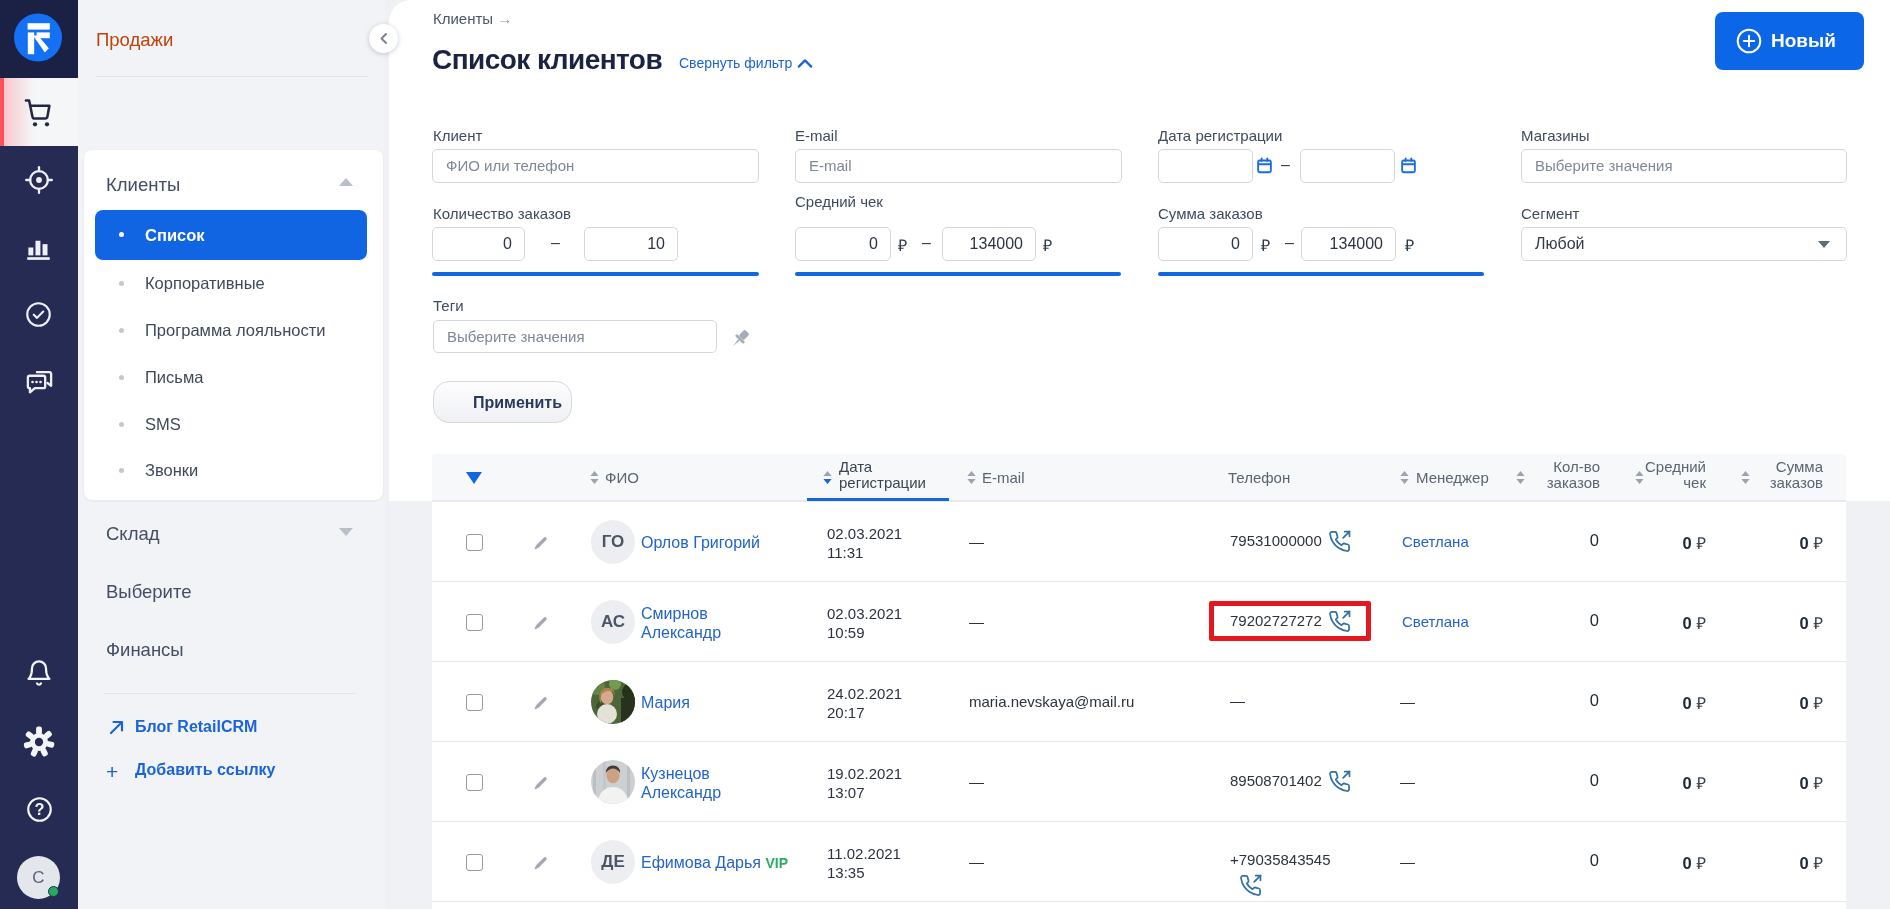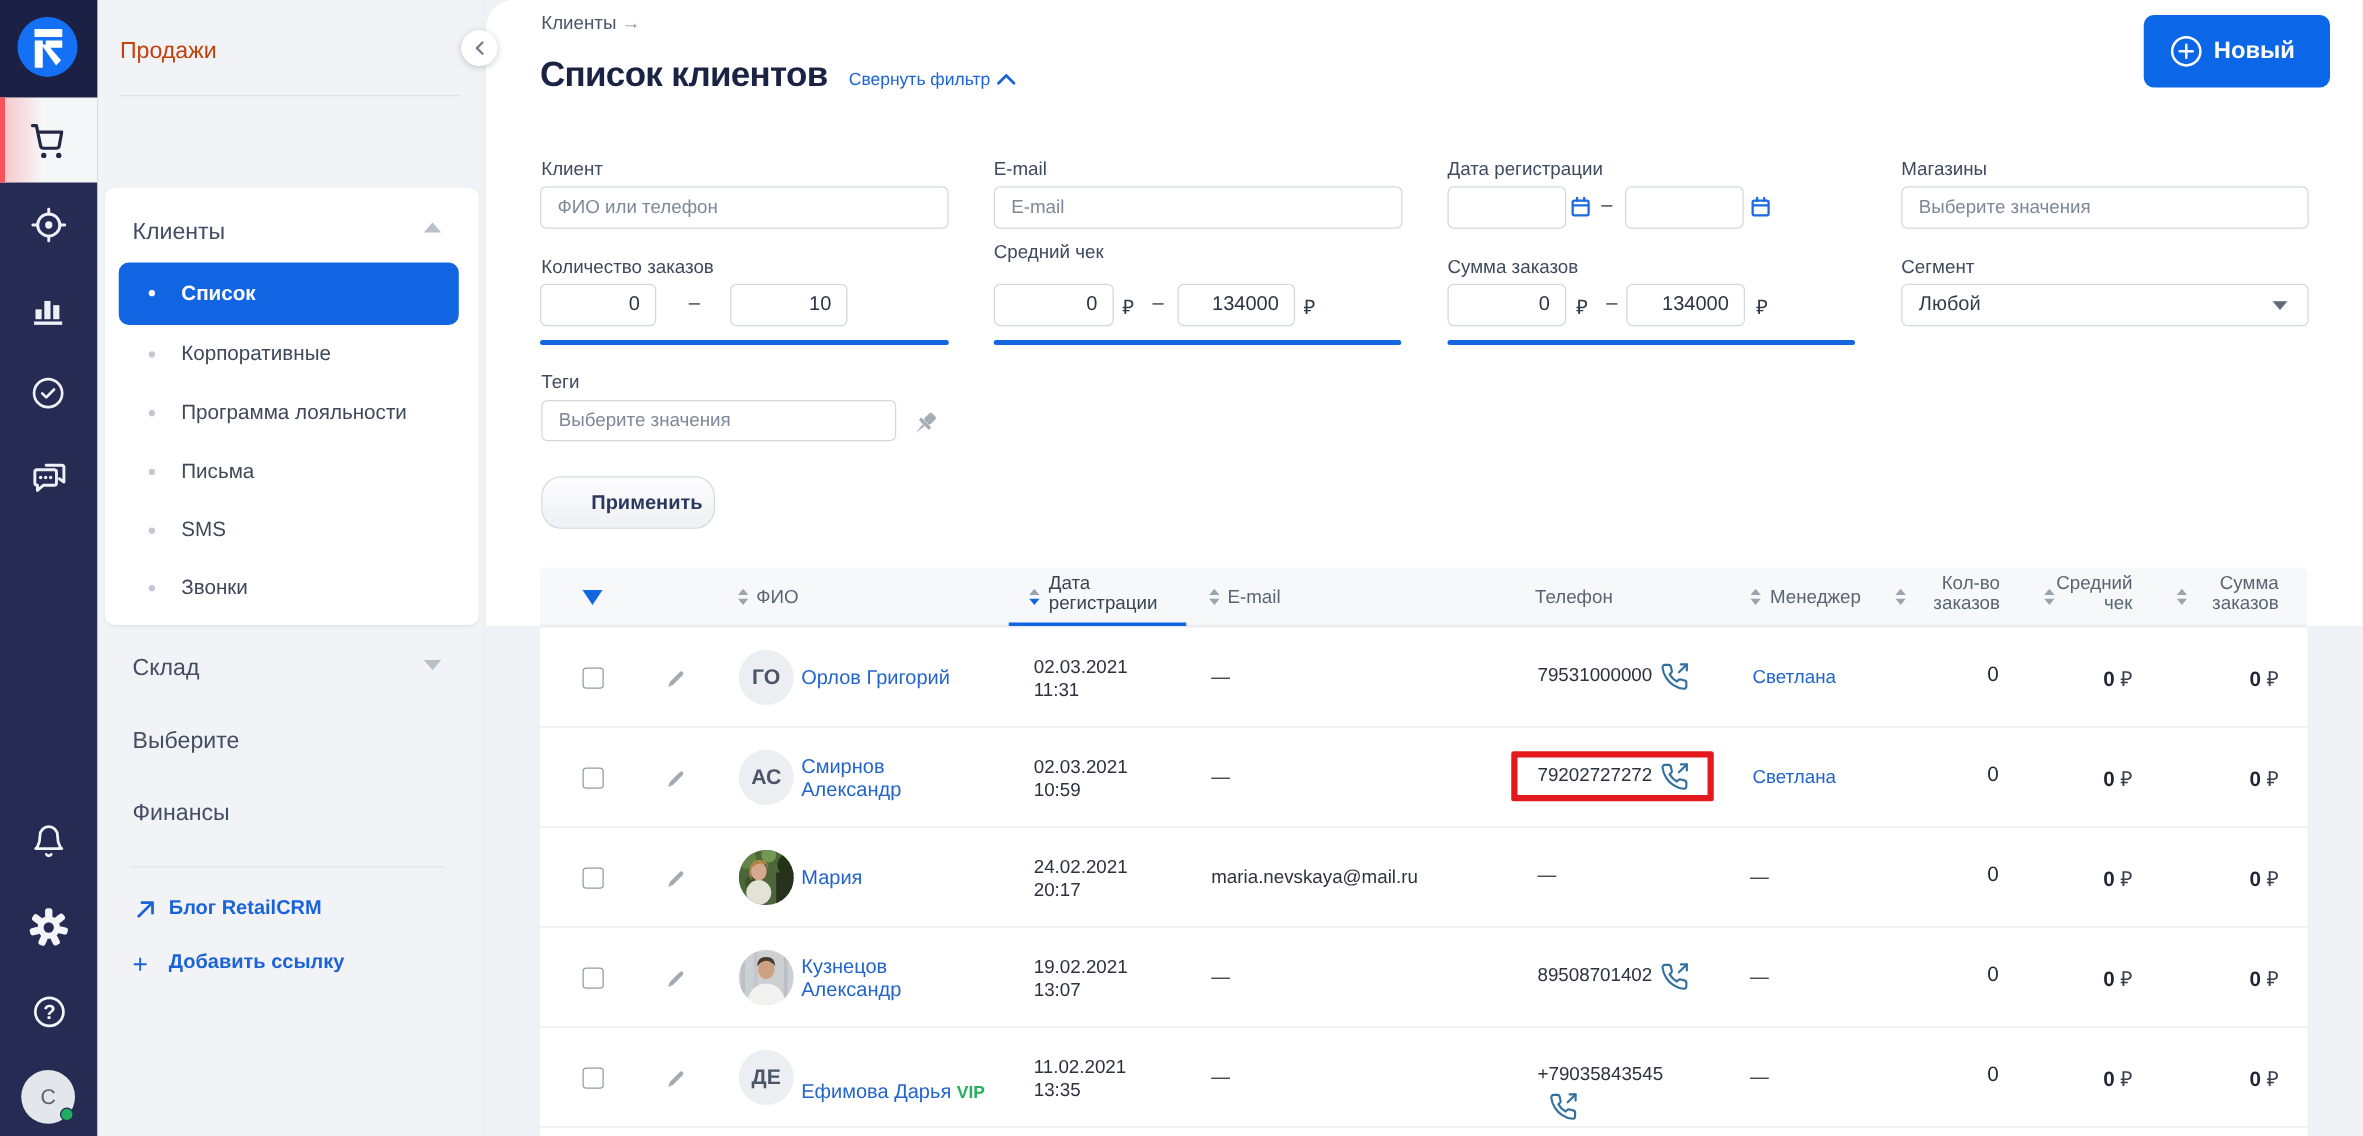--- a/index.html
+++ b/index.html
@@ -401,21 +401,21 @@
   <div class="c2" style="top:29px;"><span class="bold0">0</span> <span style="color:#39414d;">₽</span></div>
   <div class="c3" style="top:29px;"><span class="bold0">0</span> <span style="color:#39414d;">₽</span></div>
 </div>
 
 <div class="row" style="top:821px;">
   <div class="cb" style="top:32px;"></div>
   <svg class="a" style="left:100px;top:32px" width="18" height="18" viewBox="0 0 24 24" fill="#a3aab4">
         <path d="M3.2 20.8 L5.2 15.4 L15.8 4.8 a2.2 2.2 0 0 1 3.2 3.2 L8.4 18.6 L3.2 20.8 Z"></path>
       </svg>
   <div class="ava" style="top:18px;line-height:44px;">ДЕ</div>
-  <div class="nm" style="top:42px;">Ефимова Дарья <span style="color:#27ae60;font-size:14px;font-weight:bold;">VIP</span></div>
+  <div class="nm" style="top:31px;">Ефимова Дарья <span style="color:#27ae60;font-size:14px;font-weight:bold;">VIP</span></div>
   <div class="dt" style="top:22px;">11.02.2021<br>13:35</div>
   <div class="em" style="top:31px;">—</div>
   <div class="ph2" style="top:29px;">+79035843545</div>
   <svg class="a" style="left:807px;top:52px" width="23" height="23" viewBox="0 0 24 24" fill="none" stroke="#31709f" stroke-width="1.8" stroke-linecap="round" stroke-linejoin="round">
         <path d="M22 16.92v3a2 2 0 0 1-2.18 2 19.79 19.79 0 0 1-8.63-3.07 19.5 19.5 0 0 1-6-6 19.79 19.79 0 0 1-3.07-8.67A2 2 0 0 1 4.11 2h3a2 2 0 0 1 2 1.72 12.84 12.84 0 0 0 .7 2.81 2 2 0 0 1-.45 2.11L8.09 9.91a16 16 0 0 0 6 6l1.27-1.27a2 2 0 0 1 2.11-.45 12.84 12.84 0 0 0 2.81.7A2 2 0 0 1 22 16.92z"></path>
         <line x1="15.8" y1="8.2" x2="22.4" y2="1.6"></line>
         <polyline points="17.4 1.6 22.4 1.6 22.4 6.6"></polyline>
       </svg>
   <div class="mg" style="top:31px;color:#2c333e;margin-left:-2px;">—</div>
   <div class="c1" style="top:29px;">0</div>

